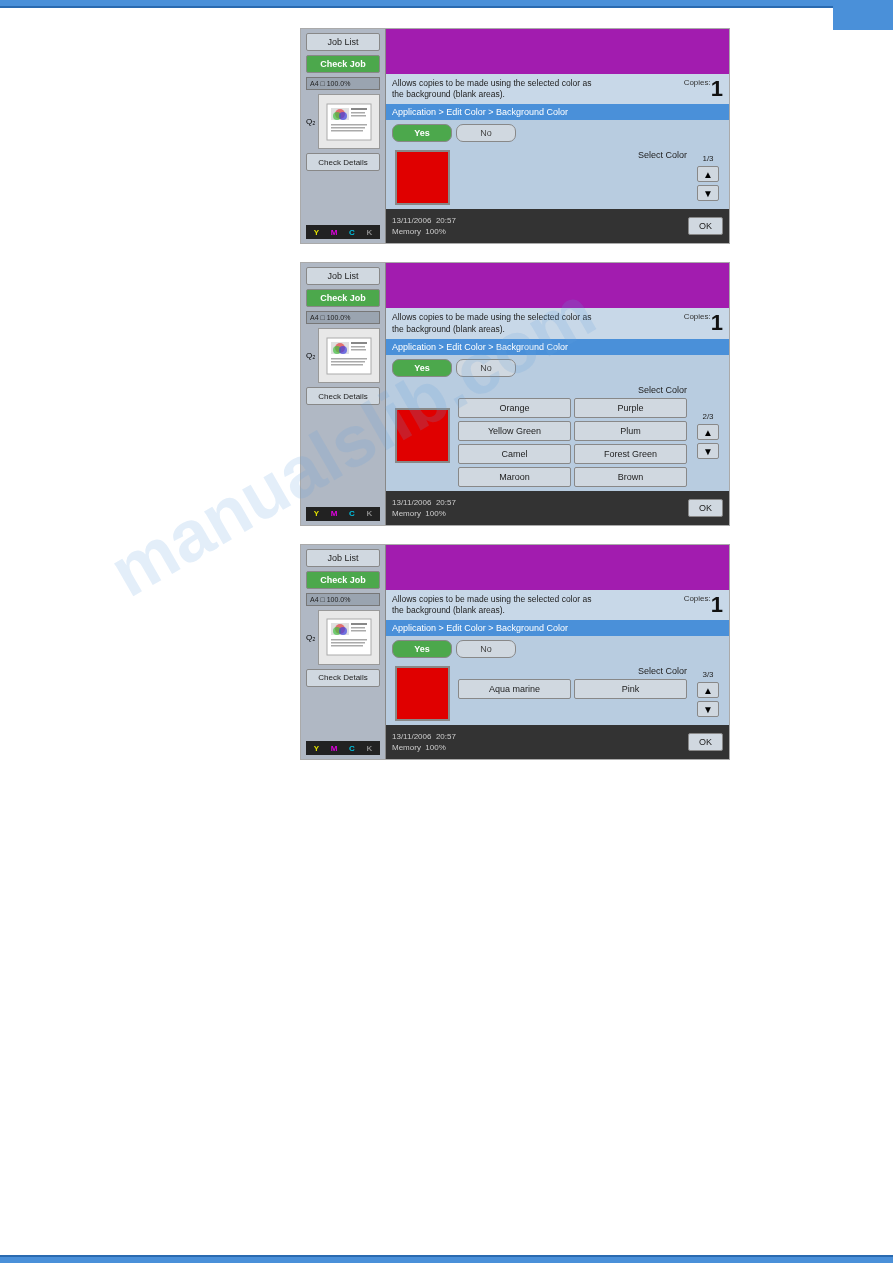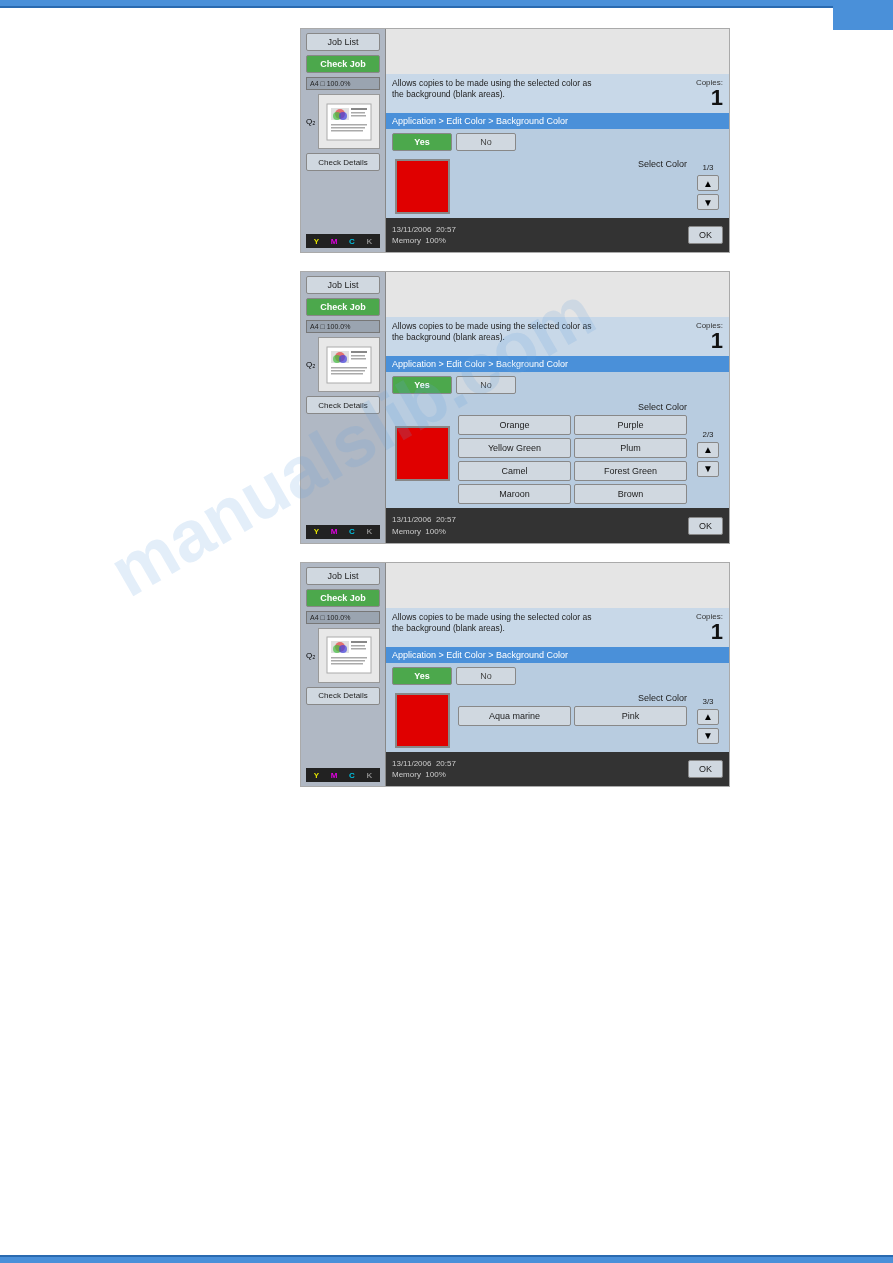--- a/index.html
+++ b/index.html
@@ -63,21 +63,21 @@
       font-family: Arial, sans-serif;
       white-space: nowrap;
     }
 
     
     .printer-ui {
       display: flex;
       width: 430px;
       margin-left: 270px;
       border: 1px solid #aaa;
-      background: #e5e5e5;
+      background: #a21caf;
       font-size: 10px;
     }
 
     
     .printer-sidebar {
       width: 85px;
       background: #b0b8c4;
       display: flex;
       flex-direction: column;
       align-items: center;
@@ -173,22 +173,21 @@
 
     .header-desc {
       font-size: 8.5px;
       color: #222;
       max-width: 200px;
       line-height: 1.3;
     }
 
     .header-copies {
       display: flex;
-      flex-direction: column;
-      align-items: flex-end;
+      align-items: flex-start;
     }
 
     .copies-label {
       font-size: 8px;
       color: #333;
     }
 
     .copies-number {
       font-size: 22px;
       font-weight: bold;
@@ -209,21 +208,21 @@
       display: flex;
       padding: 4px 6px;
       gap: 4px;
       background: #b8cce0;
     }
 
     .toggle-btn {
       width: 60px;
       height: 18px;
       border: 1px solid #888;
-      border-radius: 2px;
+      border-radius: 7px;
       display: flex;
       align-items: center;
       justify-content: center;
       font-size: 9px;
       cursor: pointer;
     }
 
     .toggle-btn.active {
       background: #4ca84c;
       color: #fff;

